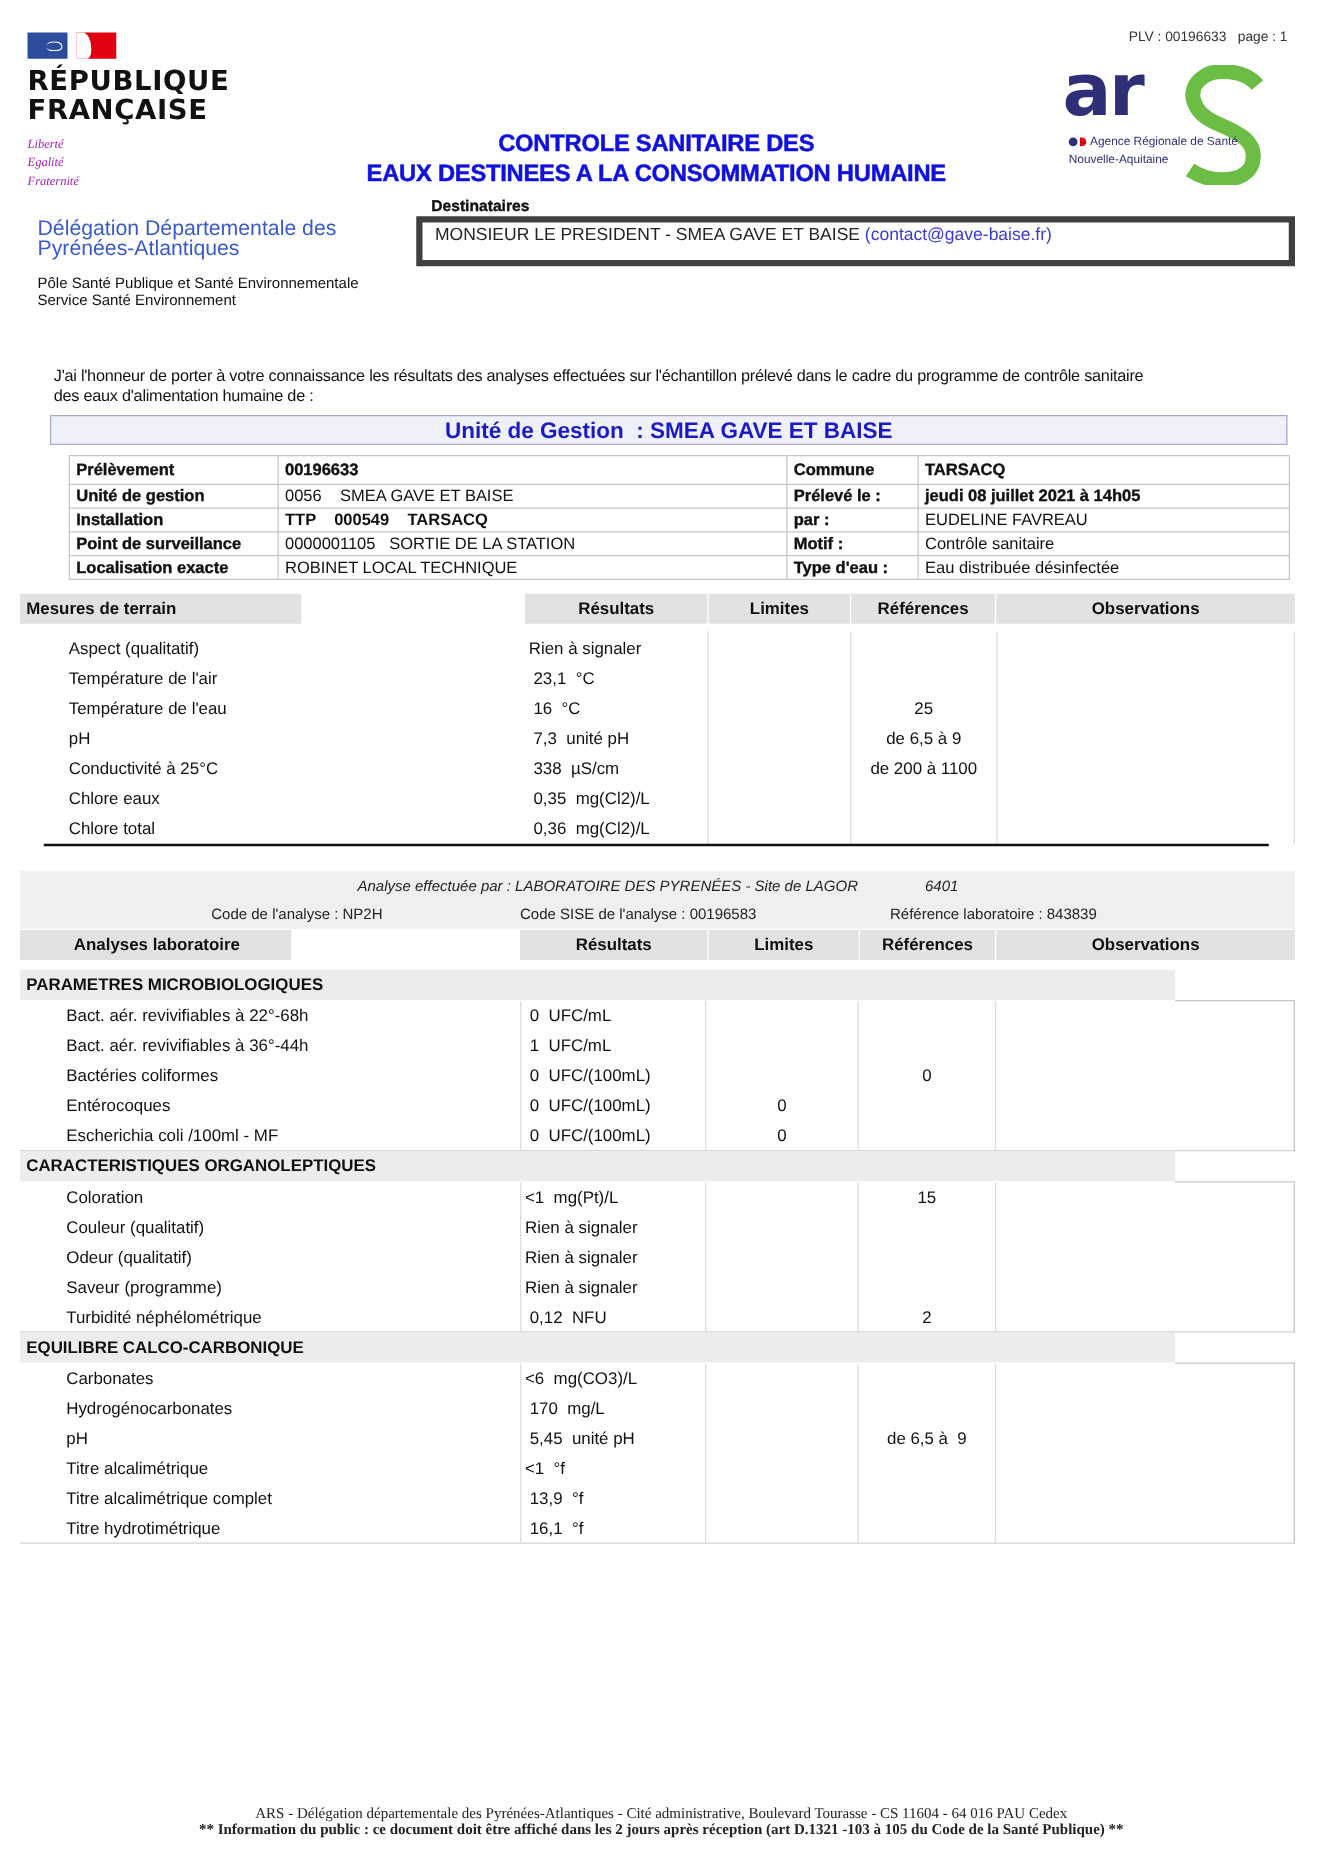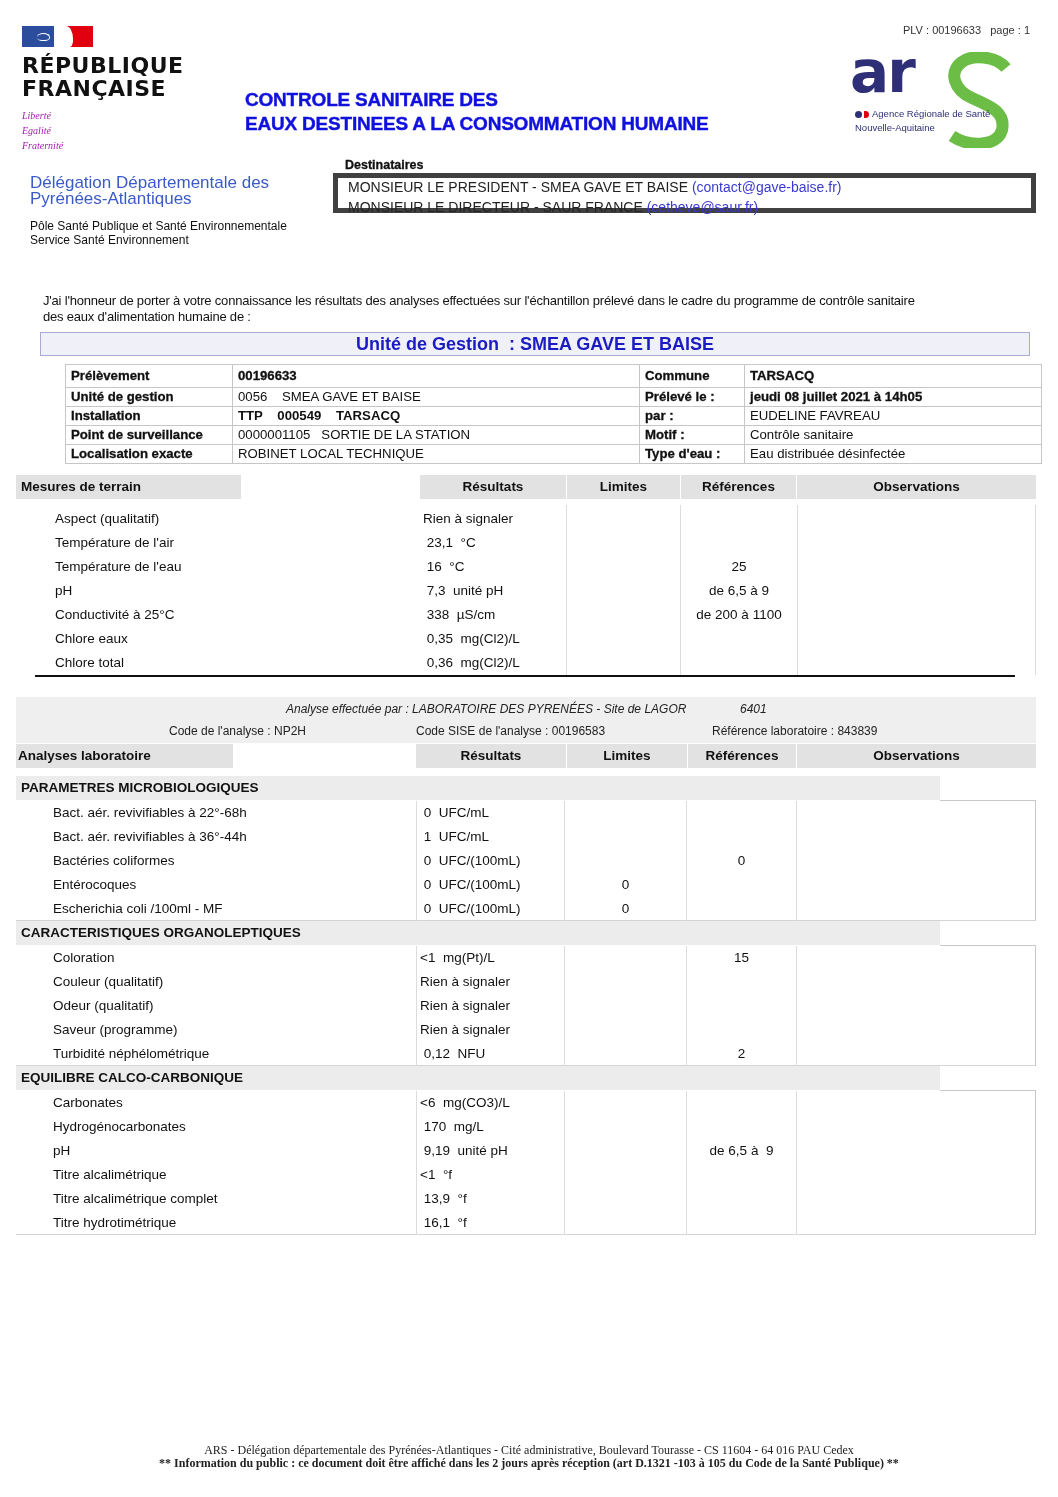--- a/index.html
+++ b/index.html
@@ -11,21 +11,21 @@
   .flag { left: 22px; top: 26px; width: 71px; height: 21px; display: flex; }
   .flag .blue { width: 32px; height: 21px; background: #2c4d9c; position: relative; }
   .flag .gap { width: 7px; background: #fff; }
   .flag .red { width: 32px; height: 21px; background: #e1000f; position: relative; }
   .flag .blue:after { content: ""; position: absolute; right: 4px; top: 7px; width: 12px; height: 6px; border: 1.5px solid #fff; border-radius: 50% 50% 40% 40%; border-left: none; }
   .flag .red:before { content: ""; position: absolute; left: 0; top: 0; width: 12px; height: 21px; background: #fff; border-radius: 0 60% 30% 0; }
   .rf-title { left: 22px; top: 54px; font-family: "DejaVu Sans", sans-serif; font-weight: bold; font-size: 22px; line-height: 23px; letter-spacing: 0.5px; color: #111; }
   .rf-motto { left: 22px; top: 108px; font-family: "Liberation Serif", serif; font-style: italic; font-size: 10px; line-height: 15px; color: #a21caf; }
 
   .plv { right: 28px; top: 24px; font-size: 11px; color: #333; }
-  .main-title { left: 245px; top: 88px; width: 560px; font-family: "Liberation Sans", sans-serif; font-weight: bold; color: #1111dd; font-size: 19px; line-height: 24px; letter-spacing: -0.2px; -webkit-text-stroke: 0.4px #1111dd; }
+  .main-title { left: 245px; top: 104px; width: 560px; text-align: center; font-family: "Liberation Sans", sans-serif; font-weight: bold; color: #1111dd; font-size: 19px; line-height: 24px; letter-spacing: -0.2px; -webkit-text-stroke: 0.4px #1111dd; }
 
   .ars-logo { left: 850px; top: 50px; width: 175px; height: 100px; }
   .ars-letters { left: 0; top: -8px; font-family: "DejaVu Sans", sans-serif; font-weight: bold; font-size: 58px; color: #2e2f77; letter-spacing: -2px; line-height: 60px; }
   .ars-s { left: 82px; top: 2px; width: 88px; height: 96px; }
   .ars-agency { left: 5px; top: 58px; font-size: 9.5px; color: #2e2f77; white-space: nowrap; }
   .ars-region { left: 5px; top: 72px; font-size: 9.5px; color: #2e2f77; }
   .dot-blue { display: inline-block; width: 7px; height: 7px; border-radius: 50%; background: #2e2f77; margin-right: 2px; vertical-align: -0.5px; }
   .dot-red { display: inline-block; width: 5px; height: 7px; border-radius: 0 7px 7px 0; background: #e1000f; margin-right: 3px; vertical-align: -0.5px; }
 
   .delegation { left: 30px; top: 175px; font-size: 17px; line-height: 16px; color: #3a5bc7; }
@@ -34,21 +34,21 @@
   .dest-label { left: 345px; top: 158px; font-size: 12.5px; font-weight: bold; color: #111; -webkit-text-stroke: 0.3px #111; }
   .dest-box { left: 333px; top: 173px; width: 703px; height: 40px; border: 5px solid #404040; }
   .dest-line { position: absolute; left: 10px; font-size: 14px; color: #222; white-space: nowrap; }
   .dest-line .mail { color: #3a3ad0; }
 
   .intro { left: 43px; top: 293px; width: 990px; font-size: 13px; line-height: 16px; color: #111; letter-spacing: -0.2px; white-space: nowrap; overflow: hidden; }
 
   .unite-bar { left: 40px; top: 332px; width: 990px; height: 24px; background: #f0f0f8; border: 1px solid #a9a9d4; text-align: center; font-size: 18px; font-weight: bold; color: #1b1bc4; line-height: 22px; }
 
   
-  .info-table { left: 65px; top: 364px; width: 977px; border-collapse: collapse; font-size: 13.2px; }
+  .info-table { left: 55px; top: 364px; width: 977px; border-collapse: collapse; font-size: 13.2px; }
   .info-table td { border: 1px solid #c6c6c6; height: 19px; padding: 0 5px; line-height: 16px; vertical-align: middle; white-space: nowrap; }
   .info-table tr.first td { height: 23px; }
   .info-table .lbl { font-weight: bold; -webkit-text-stroke: 0.3px #111; }
   .info-table .bold { font-weight: bold; -webkit-text-stroke: 0.3px #111; }
 
   
   .hdr { background: #e2e2e2; font-weight: bold; font-size: 13.5px; color: #111; height: 24px; line-height: 24px; }
   .hdr-cell { position: absolute; top: 0; height: 24px; background: #e2e2e2; text-align: center; }
   .row { position: absolute; font-size: 13.5px; color: #111; white-space: nowrap; line-height: 24px; height: 24px; }
   .col-line { position: absolute; width: 1px; background: #dcdcdc; }
@@ -108,24 +108,20 @@
 <div class="abs pole">
   <div>Pôle Santé Publique et Santé Environnementale</div>
   <div>Service Santé Environnement</div>
 </div>
 
 <div class="abs dest-label">Destinataires</div>
 <div class="abs dest-box">
   <div class="dest-line" style="top:1px;">
     <span>MONSIEUR LE PRESIDENT - SMEA GAVE ET BAISE</span>
     <span class="mail">(contact@gave-baise.fr)</span>
-  </div>
-  <div class="dest-line" style="top:21px;">
-    <span>MONSIEUR LE DIRECTEUR - SAUR FRANCE</span>
-    <span class="mail">(cetheve@saur.fr)</span>
   </div>
 </div>
 
 <div class="abs intro">
   <div>J'ai l'honneur de porter à votre connaissance les résultats des analyses effectuées sur l'échantillon prélevé dans le cadre du programme de contrôle sanitaire</div>
   <div>des eaux d'alimentation humaine de :</div>
 </div>
 
 <div class="abs unite-bar" style="white-space:pre;">Unité de Gestion  : SMEA GAVE ET BAISE</div>
 
@@ -221,21 +217,21 @@
     <span class="abs" style="left:724px;">6401</span>
   </div>
   <div class="l2">
     <span class="abs" style="left:153px;">Code de l'analyse : NP2H</span>
     <span class="abs" style="left:400px;">Code SISE de l'analyse : 00196583</span>
     <span class="abs" style="left:696px;">Référence laboratoire : 843839</span>
   </div>
 </div>
 
 <div class="abs" style="left:0;top:744px;width:1058px;height:24px;">
-  <div class="hdr-cell hdr" style="left:16px;width:217px;text-align:left;padding-left:2px;">Analyses laboratoire</div>
+  <div class="hdr-cell hdr" style="left:16px;width:217px;text-align:center;padding-left:2px;">Analyses laboratoire</div>
   <div class="hdr-cell hdr" style="left:416px;width:150px;">Résultats</div>
   <div class="hdr-cell hdr" style="left:567px;width:120px;">Limites</div>
   <div class="hdr-cell hdr" style="left:688px;width:108px;">Références</div>
   <div class="hdr-cell hdr" style="left:797px;width:239px;">Observations</div>
 </div>
 
 <div id="lab-rows">
     <div class="cat" style="top:776px;">PARAMETRES MICROBIOLOGIQUES</div>
     <div class="group-box" style="left:16px;top:801px;width:1020px;height:120px;border-top:none;"></div>
     <div class="col-line" style="left:416px;top:801px;height:120px;"></div>
@@ -302,21 +298,21 @@
     <div class="col-line" style="left:940px;top:1090px;width:96px;height:1px;background:#c8c8c8;"></div>
     <div class="row" style="left:53px;top:1091px;">Carbonates</div>
     <div class="row" style="left:420px;top:1091px;white-space:pre;">&lt;6  mg(CO3)/L</div>
     <div class="row" style="left:565px;width:121px;text-align:center;top:1091px;"></div>
     <div class="row" style="left:687px;width:109px;text-align:center;top:1091px;white-space:pre;"></div>
     <div class="row" style="left:53px;top:1115px;">Hydrogénocarbonates</div>
     <div class="row" style="left:420px;top:1115px;white-space:pre;"> 170  mg/L</div>
     <div class="row" style="left:565px;width:121px;text-align:center;top:1115px;"></div>
     <div class="row" style="left:687px;width:109px;text-align:center;top:1115px;white-space:pre;"></div>
     <div class="row" style="left:53px;top:1139px;">pH</div>
-    <div class="row" style="left:420px;top:1139px;white-space:pre;"> 9,19  unité pH</div>
+    <div class="row" style="left:420px;top:1139px;white-space:pre;"> 5,45  unité pH</div>
     <div class="row" style="left:565px;width:121px;text-align:center;top:1139px;"></div>
     <div class="row" style="left:687px;width:109px;text-align:center;top:1139px;white-space:pre;">de 6,5 à  9</div>
     <div class="row" style="left:53px;top:1163px;">Titre alcalimétrique</div>
     <div class="row" style="left:420px;top:1163px;white-space:pre;">&lt;1  °f</div>
     <div class="row" style="left:565px;width:121px;text-align:center;top:1163px;"></div>
     <div class="row" style="left:687px;width:109px;text-align:center;top:1163px;white-space:pre;"></div>
     <div class="row" style="left:53px;top:1187px;">Titre alcalimétrique complet</div>
     <div class="row" style="left:420px;top:1187px;white-space:pre;"> 13,9  °f</div>
     <div class="row" style="left:565px;width:121px;text-align:center;top:1187px;"></div>
     <div class="row" style="left:687px;width:109px;text-align:center;top:1187px;white-space:pre;"></div>

